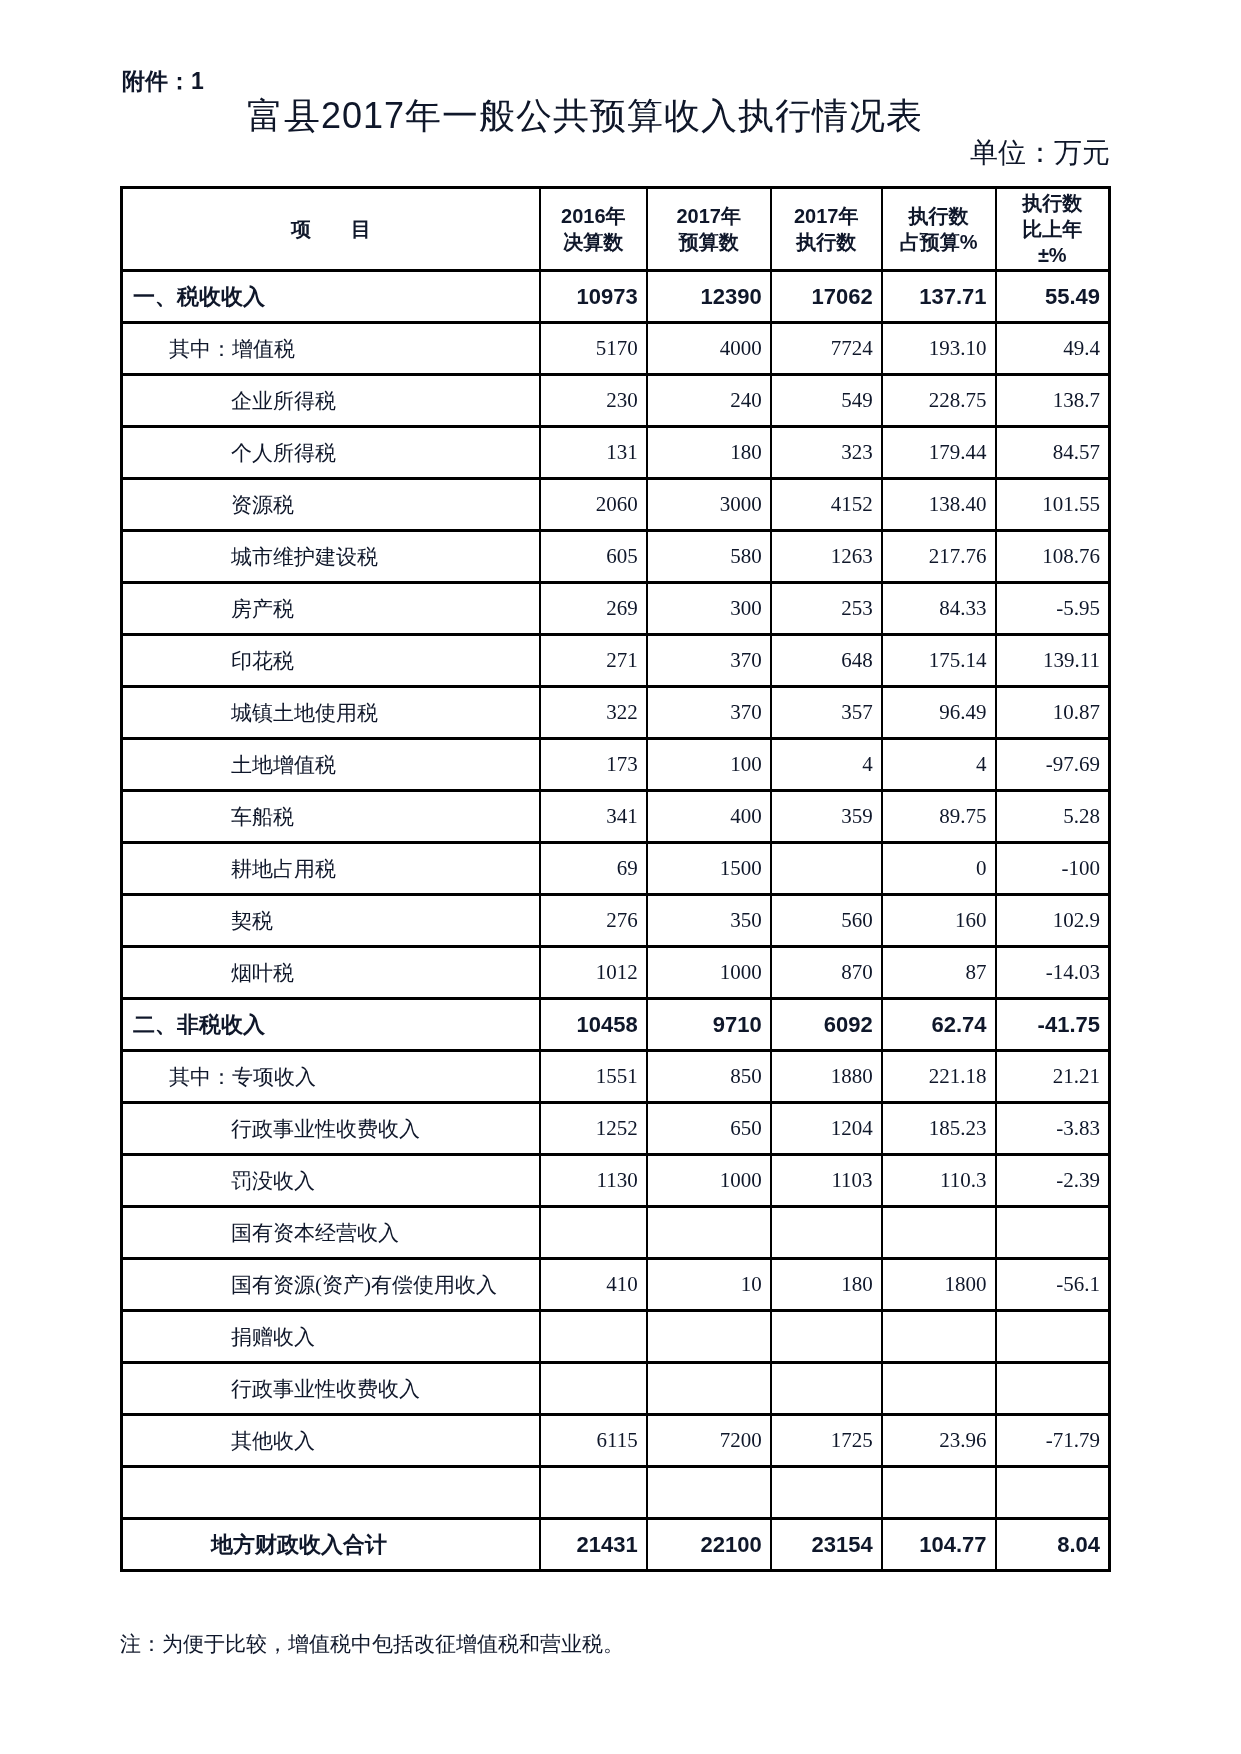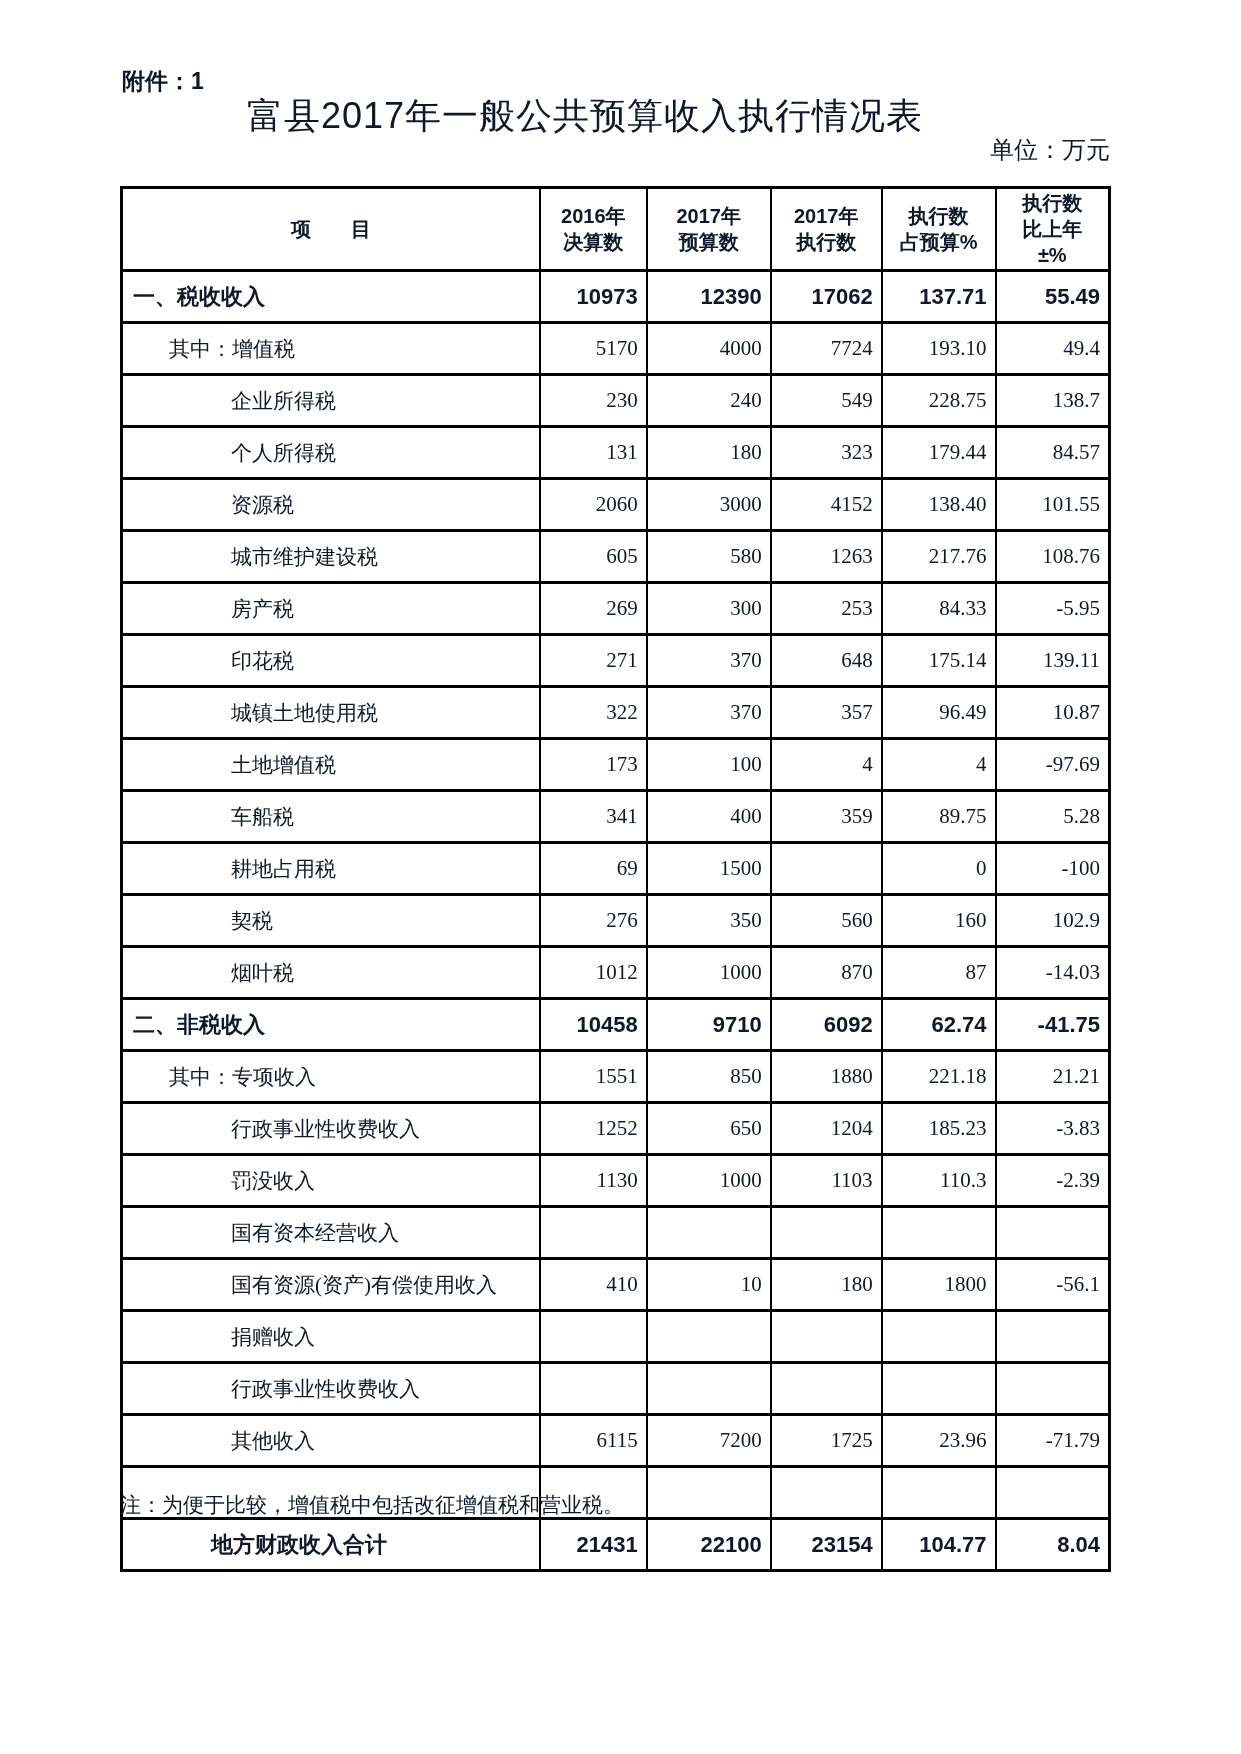--- a/index.html
+++ b/index.html
@@ -14,21 +14,21 @@
     font-weight:bold; font-size:23px;
   }
   .title {
     position:absolute; left:60px; top:92px; width:1050px; margin:0;
     text-align:center;
     font-family:"Liberation Sans","DejaVu Sans",sans-serif;
     font-weight:normal; font-size:36px; letter-spacing:1px;
   }
   .unit {
     position:absolute; left:120px; top:134px; width:990px;
-    text-align:right; font-size:24px;
+    text-align:right; font-size:28px;
   }
   table.budget {
     position:absolute; left:120px; top:186px; width:991px;
     border-collapse:collapse; table-layout:fixed;
     border:3px solid #000;
   }
   table.budget th, table.budget td {
     border-left:2px solid #000; border-right:2px solid #000;
     border-top:3px solid #000; border-bottom:3px solid #000;
     overflow:hidden; white-space:nowrap;
@@ -43,21 +43,21 @@
   td.num { text-align:right; padding-right:8px; }
   td.label-cell { text-align:left; }
   tr.indent-0 td.label-cell { padding-left:10px; }
   tr.indent-1 td.label-cell { padding-left:46px; }
   tr.indent-2 td.label-cell { padding-left:108px; }
   tr.indent-total td.label-cell { padding-left:88px;margin-top:24px; }
   tr.bold-row td {
     font-weight:bold; font-size:22px;
     font-family:"Liberation Sans","DejaVu Sans",sans-serif;
   }
-  .note { position:absolute; left:120px; top:1491px; font-size:21px;text-align:center; }
+  .note { position:absolute; left:120px; top:1630px; font-size:21px;text-align:center; }
 </style>
 </head>
 <body>
 
 <div class="page">
 
   <div class="attachment">附件：1</div>
 
   <h1 class="title">富县2017年一般公共预算收入执行情况表</h1>
 

